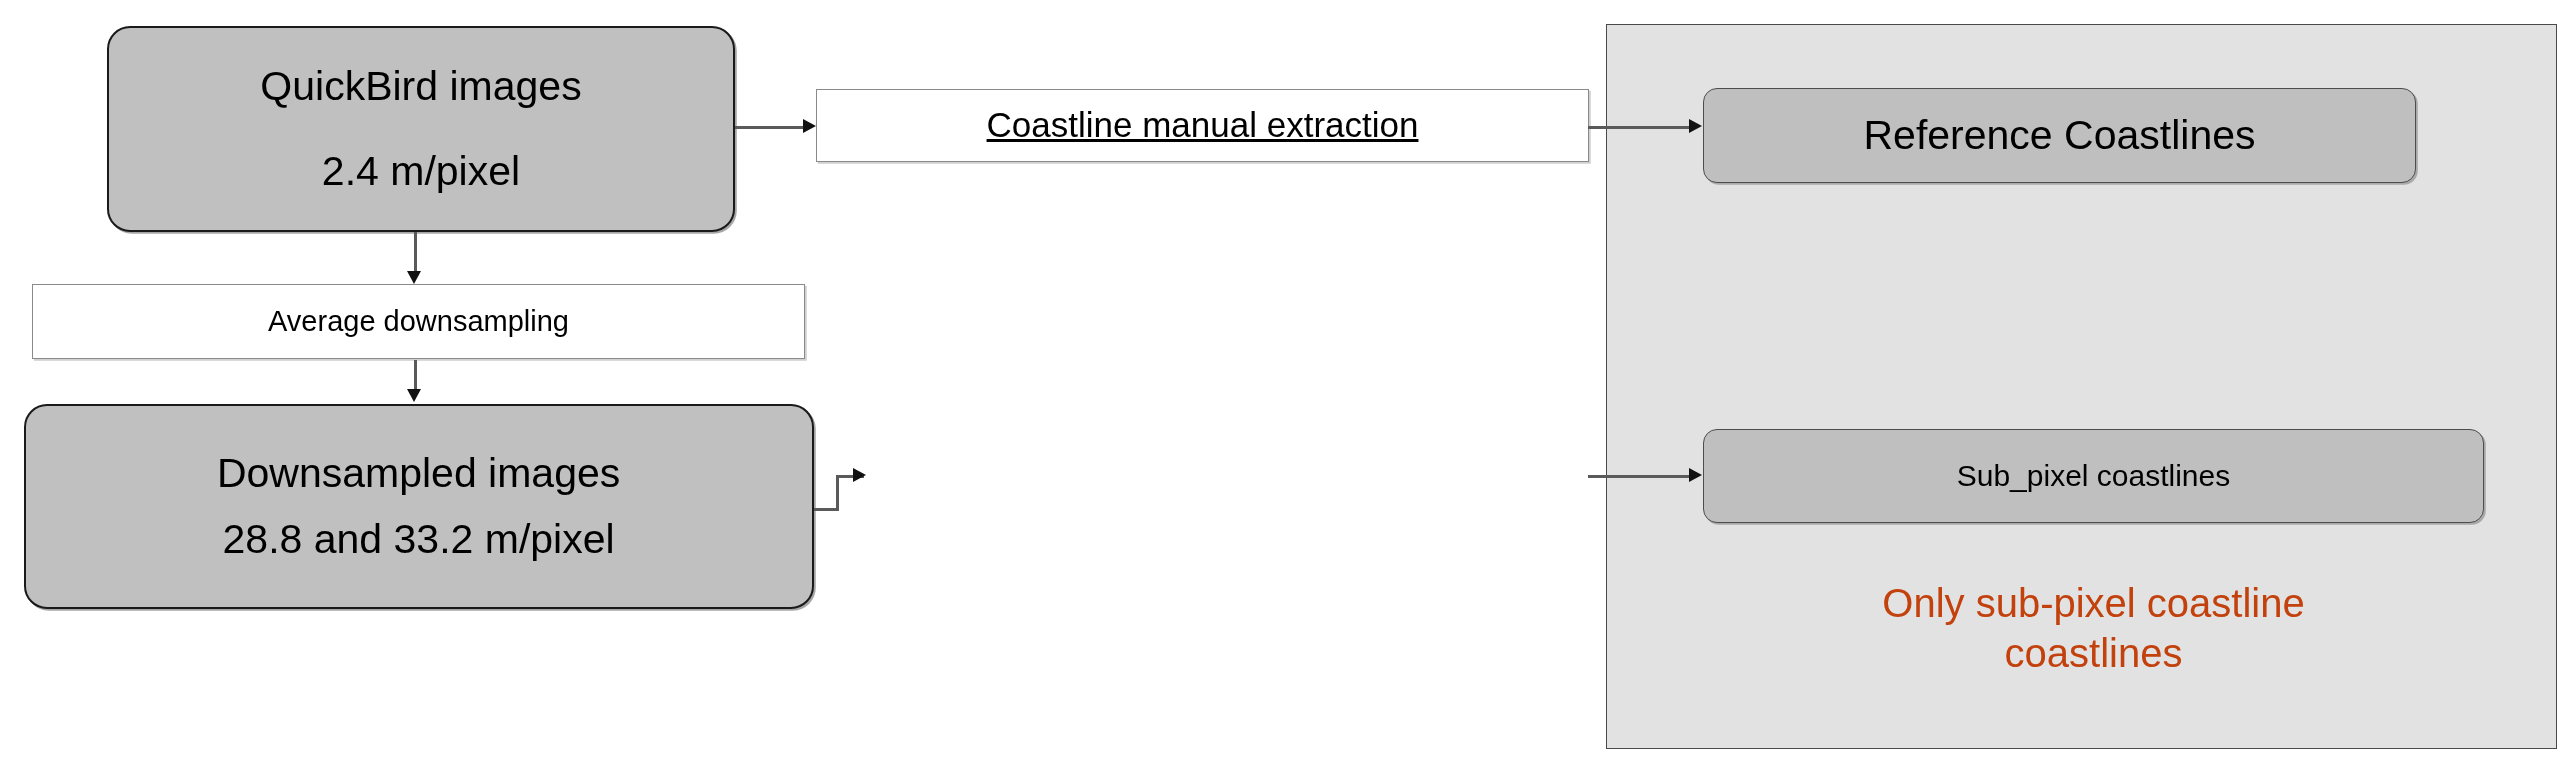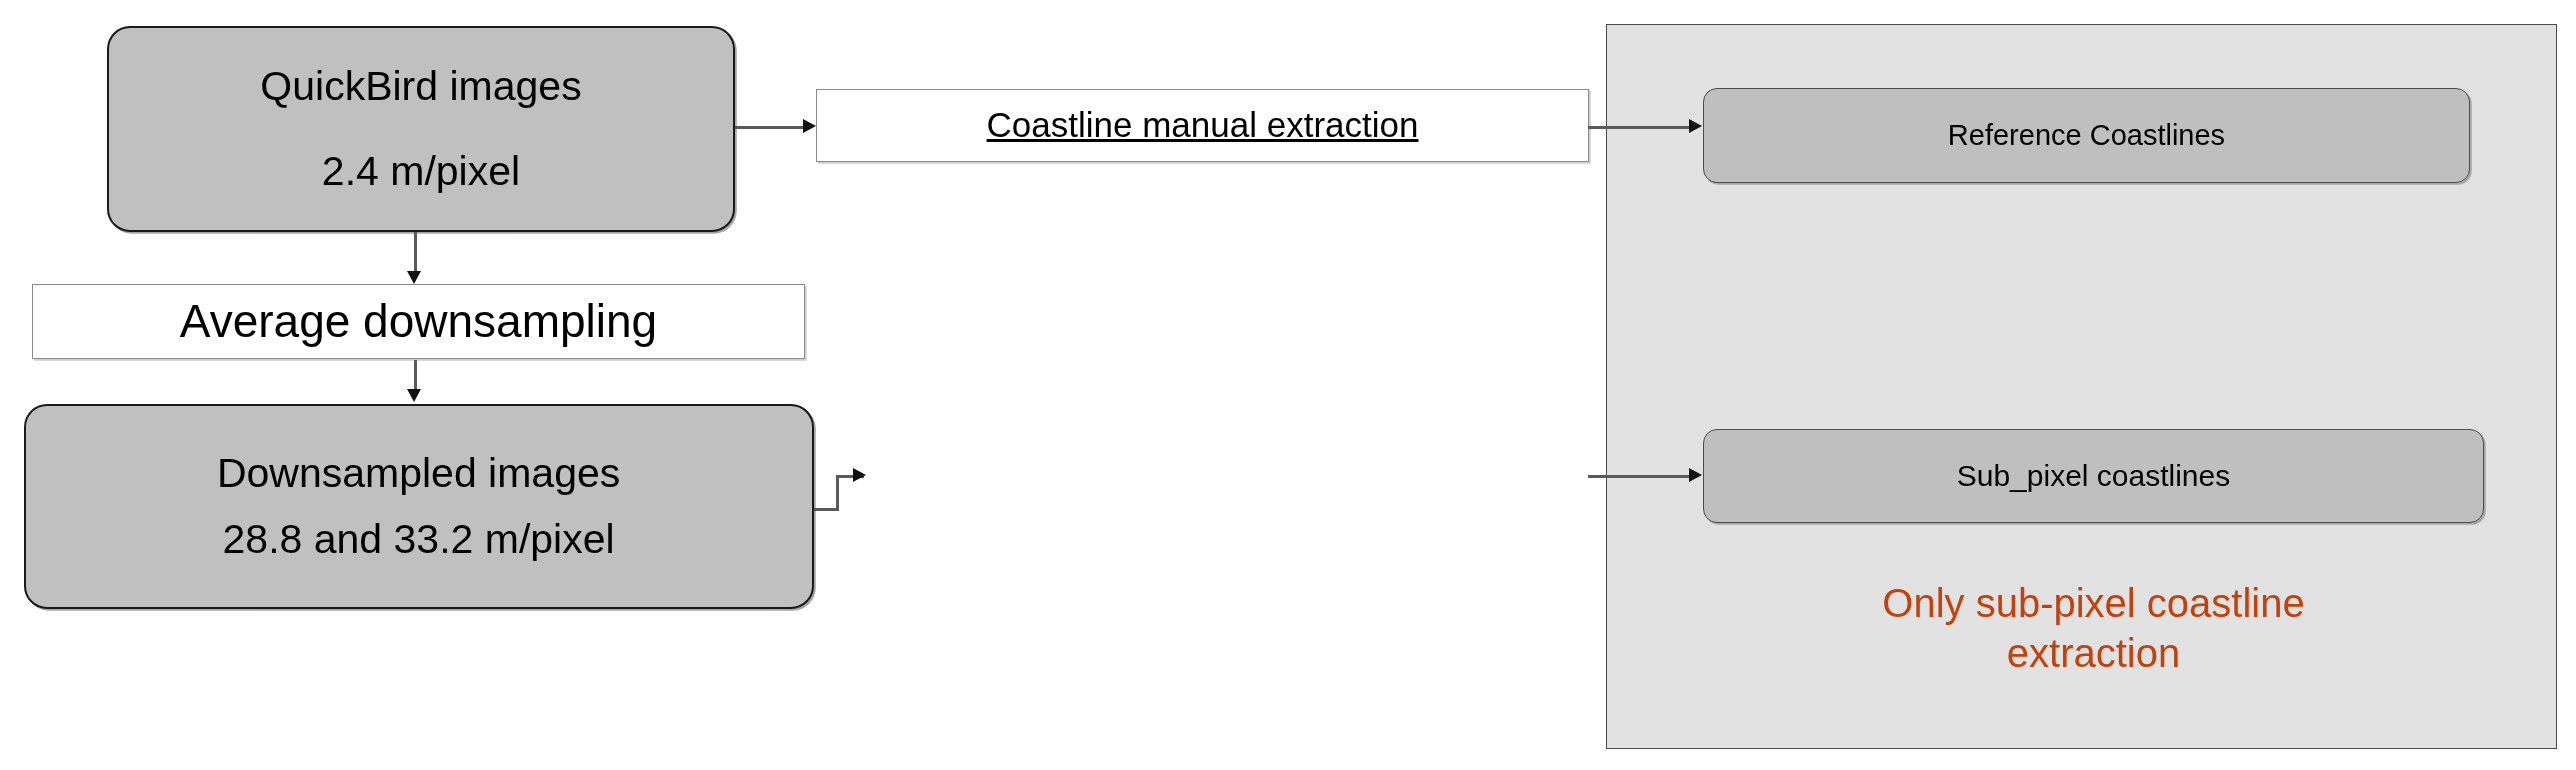--- a/index.html
+++ b/index.html
@@ -64,32 +64,32 @@
     position: absolute;
     text-align: center;
     color: #c2410c;
     line-height: 1.25;
   }
 
   
   #box-quickbird    { left: 107px; top: 26px;  width: 628px;  height: 206px; font-size: 41px; }
   #box-quickbird .line1 { margin-bottom: 37px; }
 
-  #box-avg-down     { left: 32px;  top: 284px; width: 773px;  height: 75px;  font-size: 46px; }
+  #box-avg-down     { left: 32px;  top: 284px; width: 773px;  height: 75px;  font-size: 29px; }
 
   #box-downsampled  { left: 23.6px;  top: 404px; width: 790px;  height: 205px; font-size: 41px; }
   #box-downsampled .line1 { margin-bottom: 19px; }
 
   #box-manual-extr  { left: 816px; top: 89px; width: 773px;  height: 73px;  font-size: 35px; text-decoration: underline; }
 
   #box-subpixel-extr{ left: 866px; top: 435px; width: 722px;  height: 73px;  font-size: 35px; }
 
   #panel-eval       { left: 1606px; top: 23.6px;  width: 951px; height: 725px; }
 
-  #box-ref-coast    { left: 1703px; top: 88px; width: 767px;  height: 95px; font-size: 29px; }
+  #box-ref-coast    { left: 1703px; top: 88px; width: 713px;  height: 95px; font-size: 41px; }
   #box-sub-coast    { left: 1703px; top: 429px; width: 781px;  height: 94px; font-size: 30px; }
 
   #note-eval        { left: 1703px; top: 578px; width: 781px; font-size: 40px; }
 
   
   .conn {
     position: absolute;
     background: #5a5a5a;
   }
   .conn-h { height: 2.6px; }
@@ -160,21 +160,21 @@
   <div class="node rounded-gray-inner" id="box-ref-coast">
     <span>Reference Coastlines</span>
   </div>
 
   <div class="node rounded-gray-inner" id="box-sub-coast">
     <span>Sub_pixel coastlines</span>
   </div>
 
   <div class="panel-note" id="note-eval">
     <div>Only sub-pixel coastline</div>
-    <div>extraction</div>
+    <div>coastlines</div>
   </div>
 
   <div class="conn conn-h" id="c1-h"></div>
   <div class="arrow-right" id="c1-head"></div>
 
   <div class="conn conn-v" id="c2-v"></div>
   <div class="arrow-down" id="c2-head"></div>
 
   <div class="conn conn-v" id="c3-v"></div>
   <div class="arrow-down" id="c3-head"></div>

